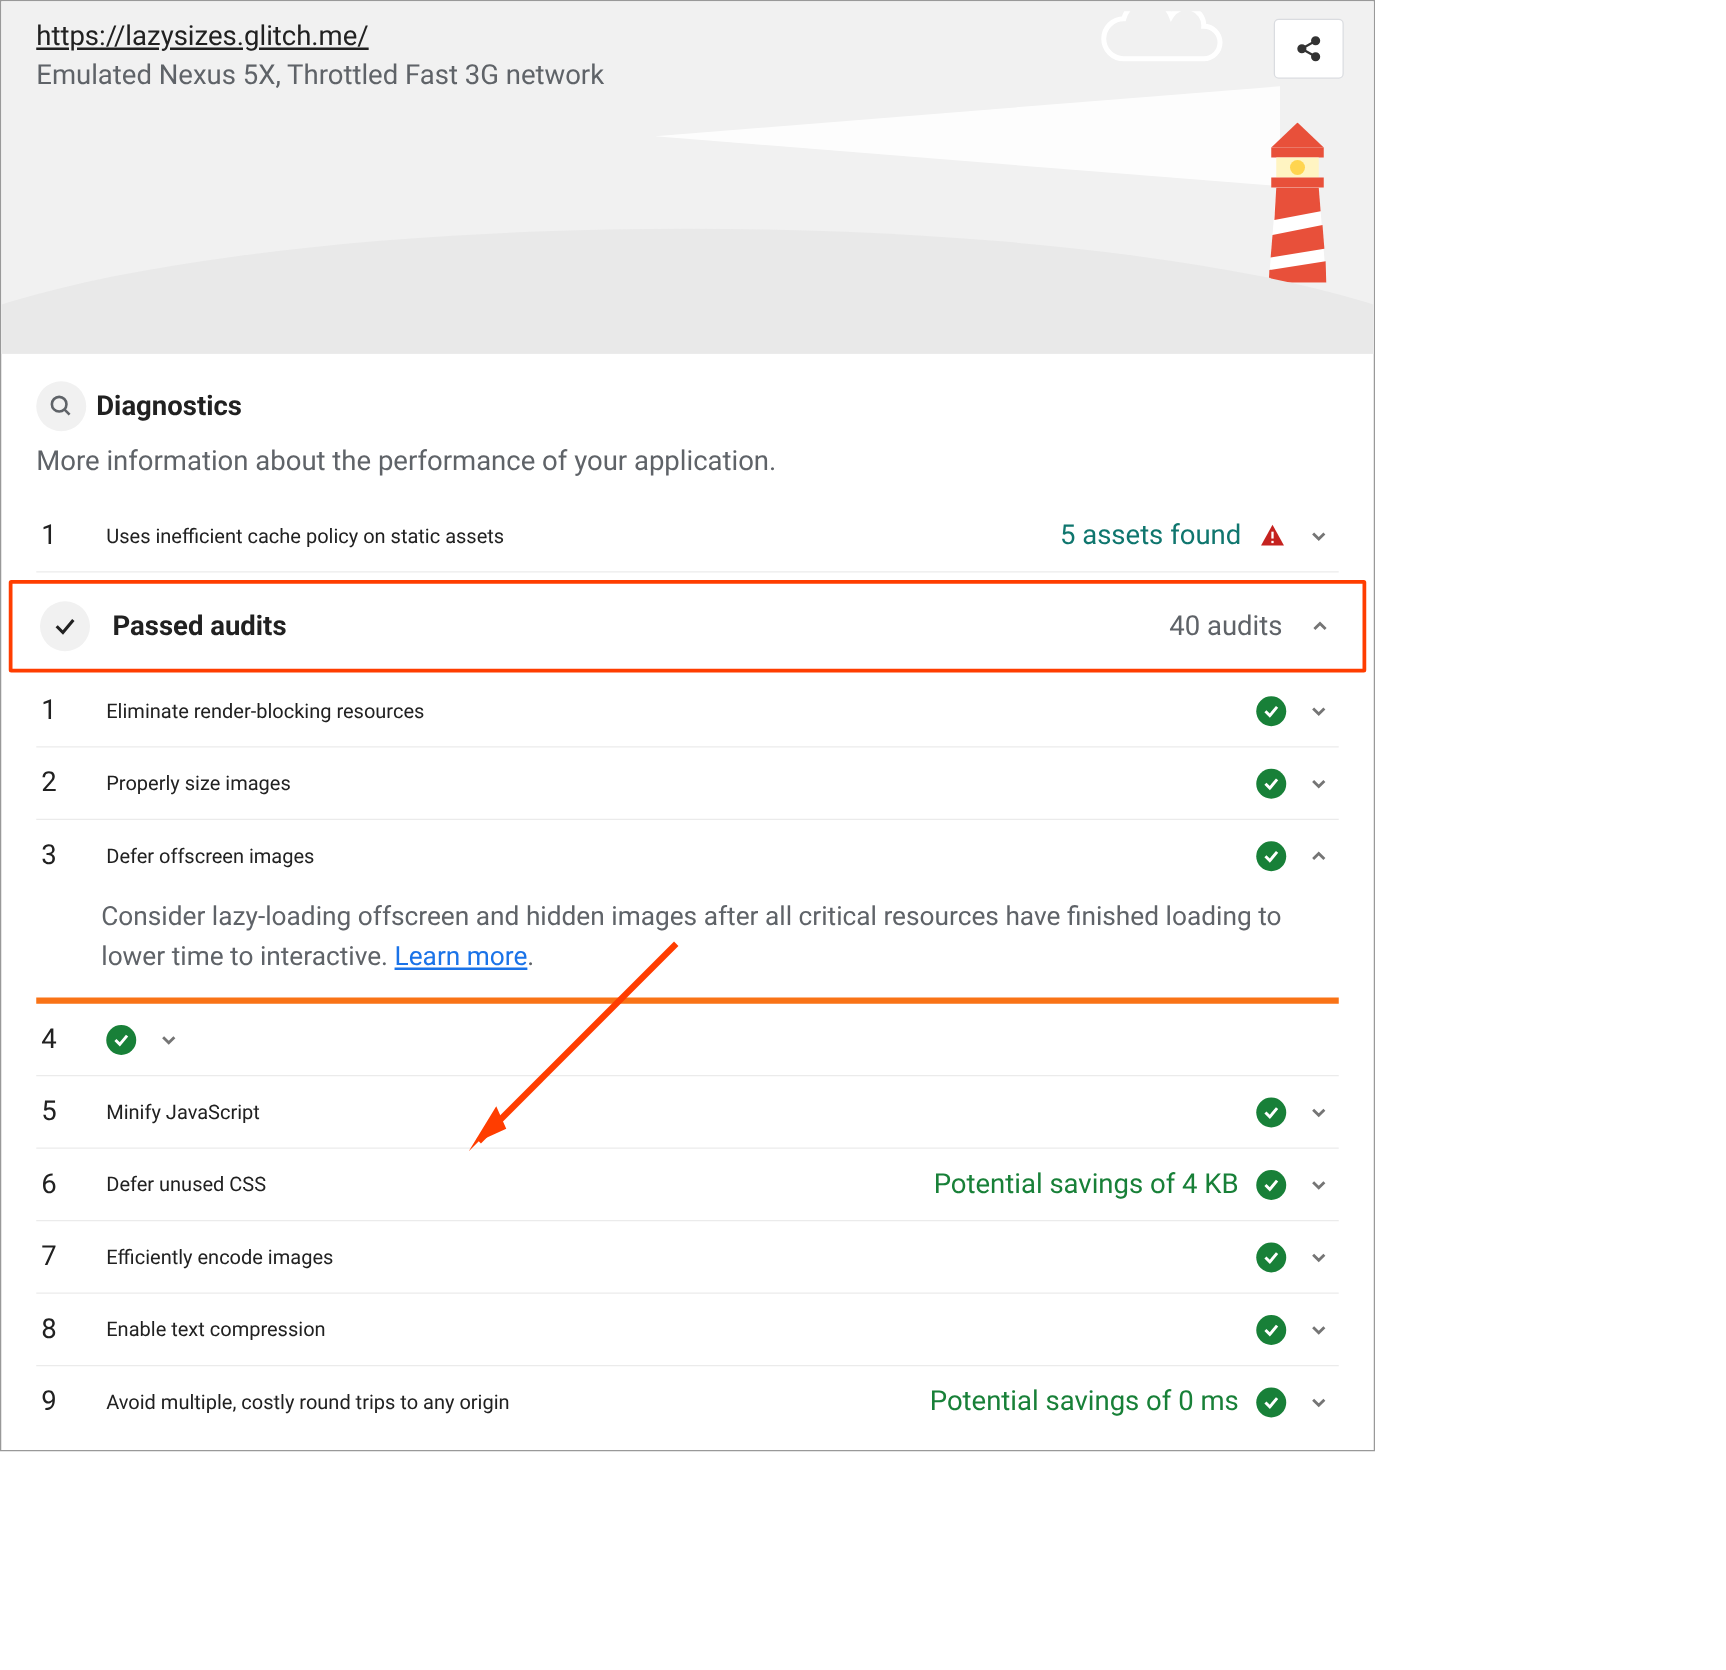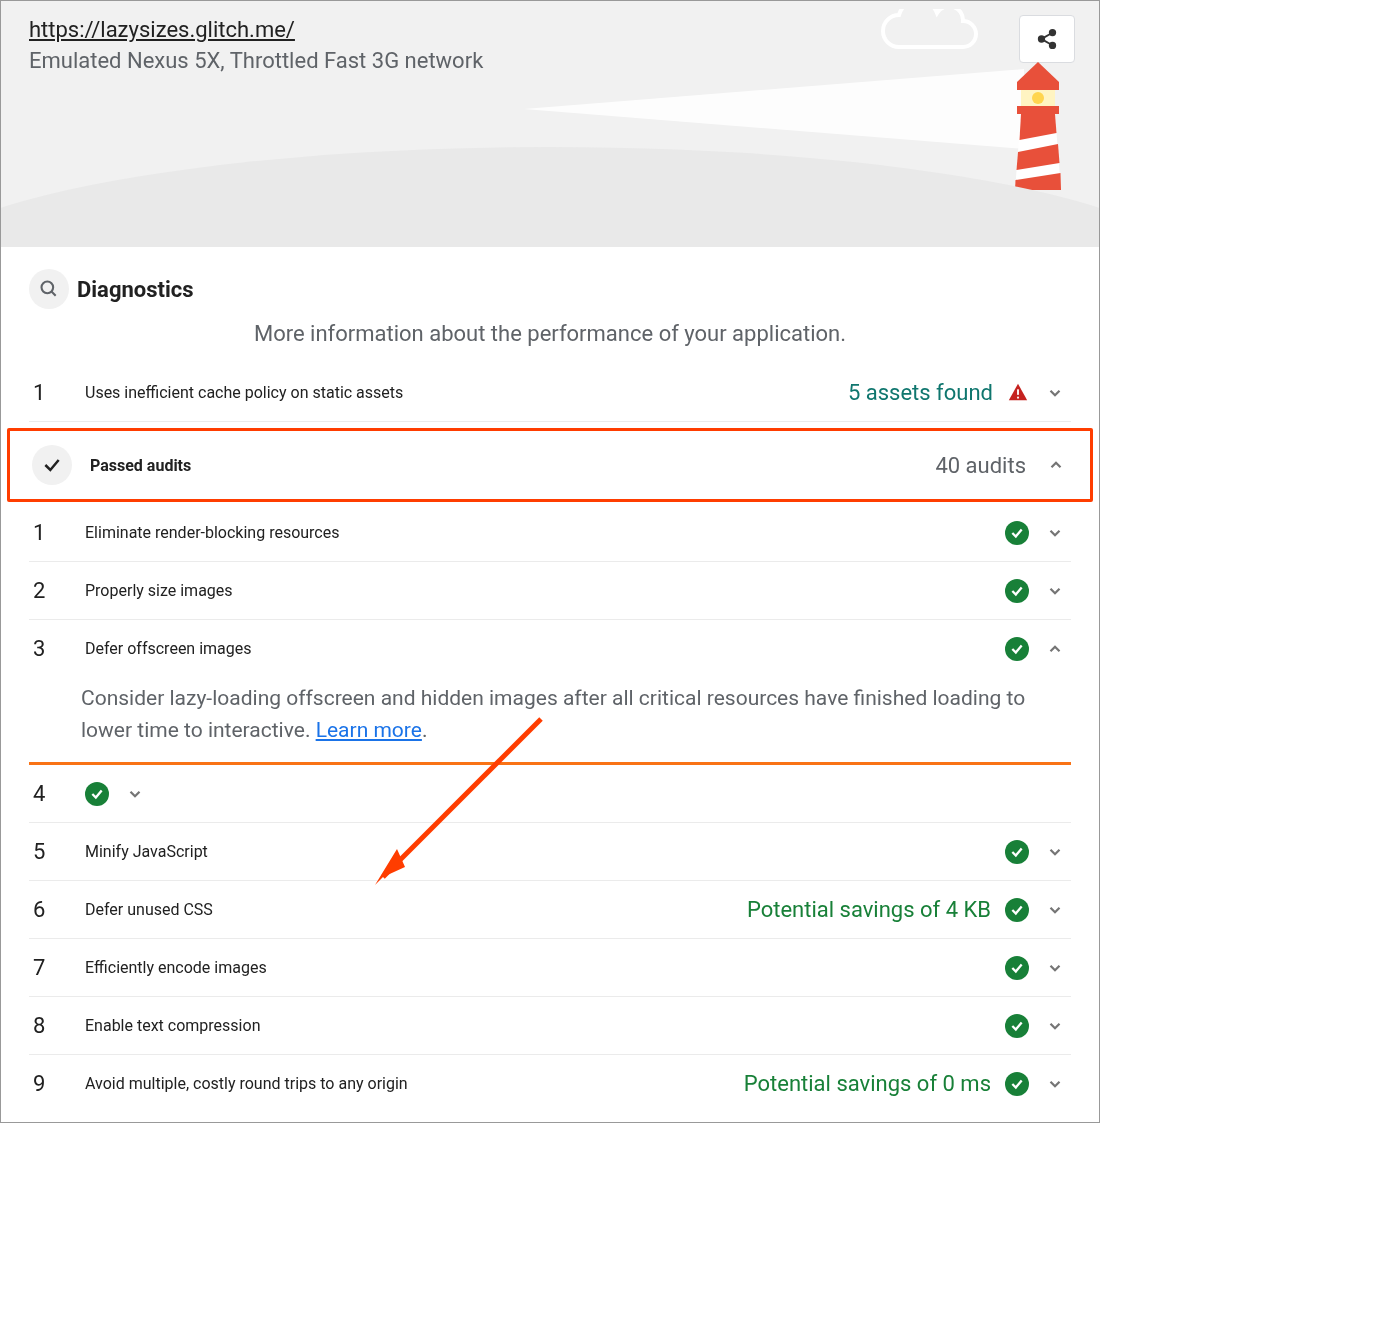--- a/index.html
+++ b/index.html
@@ -7,21 +7,21 @@
     font-family: -apple-system, BlinkMacSystemFont, "Segoe UI", Roboto, Helvetica, Arial, sans-serif;
     font-size: 20px;
     color: #212121;
     background: #fff;
     width: 1100px;
     border: 1px solid #999;
   }
   .header {
     background: #f1f1f1;
     padding: 16px 28px 0 28px;
-    height: 246px;
+    height: 282px;
     position: relative;
     overflow: hidden;
   }
   .header a.url {
     color: #212121;
     font-size: 22px;
     text-decoration: underline;
   }
   .header .sub {
     color: #5f6368;
@@ -63,21 +63,21 @@
   .section-head {
     display:flex; align-items:center; gap: 8px;
     margin-bottom: 12px;
   }
   .icon-circle {
     width:40px; height:40px; border-radius:50%;
     background:#f1f1f1;
     display:flex; align-items:center; justify-content:center;
   }
   .section-title { font-weight:700; font-size:22px; }
-  .section-desc { color:#5f6368; font-size:22px; margin: 8px 0 18px 0; text-align: center; }
+  .section-desc { color:#5f6368; font-size:22px; margin: 8px 0 18px 0; }
   .row {
     display:flex; align-items:center;
     padding: 16px 4px;
     border-bottom: 1px solid #ebebeb;
     gap: 16px;
   }
   .row.no-border { border-bottom: none; }
   .num { width: 36px; text-align:left; font-size:22px; color:#212121; flex-shrink:0; }
   .row-title { font-size:16px; color:#212121; flex: 1; }
   .row-right { display:flex; align-items:center; gap: 14px; flex-shrink:0; }
@@ -95,27 +95,27 @@
     border: 3px solid #ff3d00;
     border-radius: 2px;
     margin: 6px -22px 2px -22px;
     padding: 0 18px;
   }
   .passed-row {
     display:flex; align-items:center;
     padding: 14px 4px;
     gap: 18px;
   }
-  .passed-row .section-title { font-size:16px; font-weight:700; flex:1; }
+  .passed-row .section-title { font-size:22px; font-weight:700; flex:1; }
   .detail-text {
     padding: 6px 0 16px 52px;
     color:#5f6368;
     font-size: 21px;
     line-height: 1.5;
-    border-bottom: 3px solid #f97316;
+    border-bottom: 5px solid #f97316;
   }
   .detail-text a { color:#1a73e8; text-decoration: underline; }
   .arrow-annot {
     position:absolute;
     left: 360px;
     top: 462px;
     pointer-events:none;
   }
 </style>
 </head>

